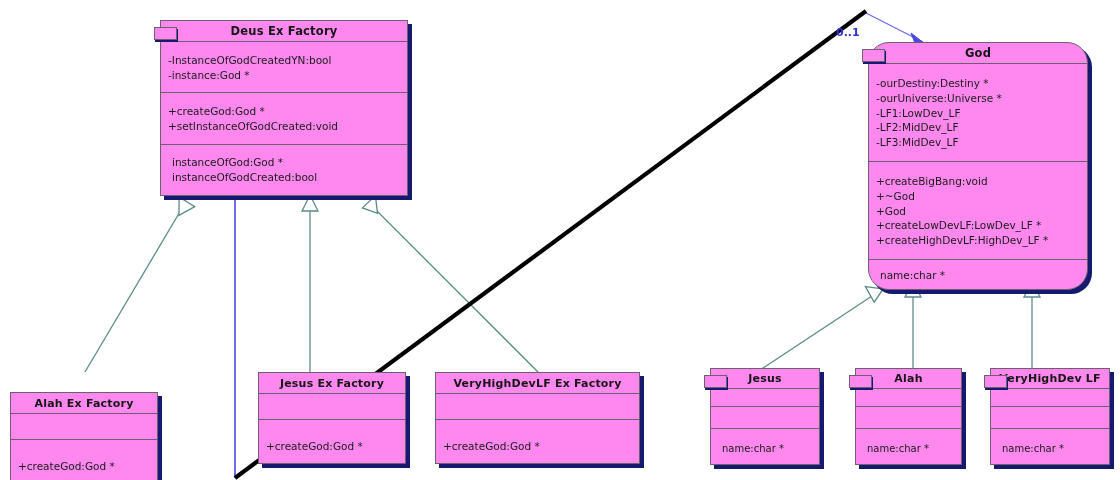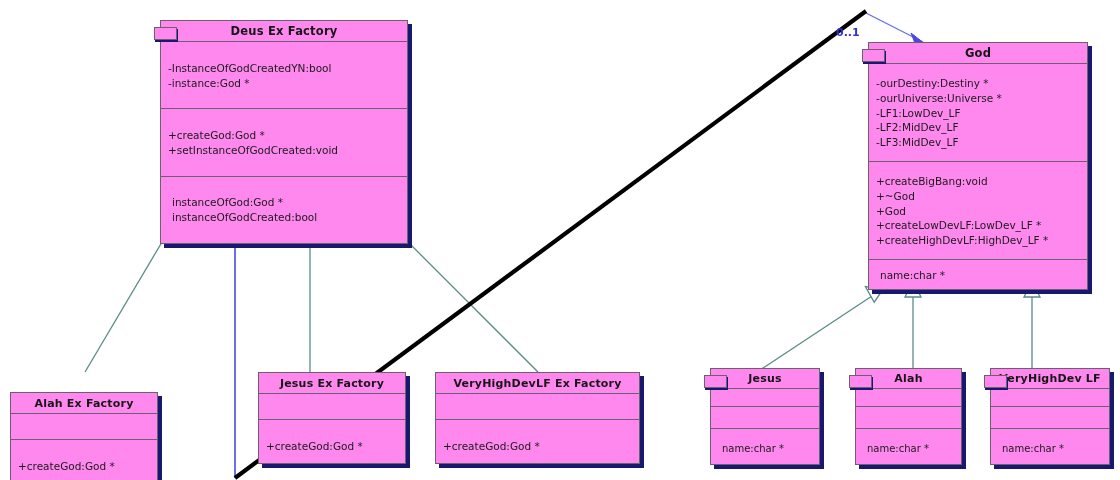--- a/index.html
+++ b/index.html
@@ -136,41 +136,41 @@
       <line x1="235" y1="196" x2="235" y2="478" stroke="#4a4ae0" stroke-width="1.6"></line>
       <line x1="864" y1="12" x2="923" y2="42" stroke="#6a6aee" stroke-width="1.3"></line>
       <polygon points="925,44 911,33 916,46" fill="#4a4ae0" stroke="#4a4ae0" stroke-width="1"></polygon>
     </g>
 
     <line x1="235" y1="478" x2="866" y2="11" stroke="#000000" stroke-width="4.2"></line>
   </svg>
 
   <div class="mult-label" style="left:836px; top:26px;">0..1</div>
 
-  <div class="uml-class big" style="left:160px; top:20px; width:248px; height:224px;">
+  <div class="uml-class big" style="left:160px; top:20px; width:248px; height:176px;">
     <div class="class-tab"></div>
     <div class="uml-title">Deus Ex Factory</div>
 
     <div class="uml-compartment">
       <div class="uml-member">-InstanceOfGodCreatedYN:bool</div>
       <div class="uml-member">-instance:God *</div>
     </div>
 
     <div class="uml-compartment">
       <div class="uml-member">+createGod:God *</div>
       <div class="uml-member">+setInstanceOfGodCreated:void</div>
     </div>
 
     <div class="uml-compartment grow">
       <div class="uml-member member-name-row">instanceOfGod:God *</div>
       <div class="uml-member member-name-row">instanceOfGodCreated:bool</div>
     </div>
   </div>
 
-  <div class="uml-class big" style="left:868px; top:42px; width:220px; height:248px;">
+  <div class="uml-class big" style="left:868px; top:42px; width:220px; height:248px;border-radius:21px;">
     <div class="class-tab"></div>
     <div class="uml-title">God</div>
 
     <div class="uml-compartment">
       <div class="uml-member">-ourDestiny:Destiny *</div>
       <div class="uml-member">-ourUniverse:Universe *</div>
       <div class="uml-member">-LF1:LowDev_LF</div>
       <div class="uml-member">-LF2:MidDev_LF</div>
       <div class="uml-member">-LF3:MidDev_LF</div>
     </div>

